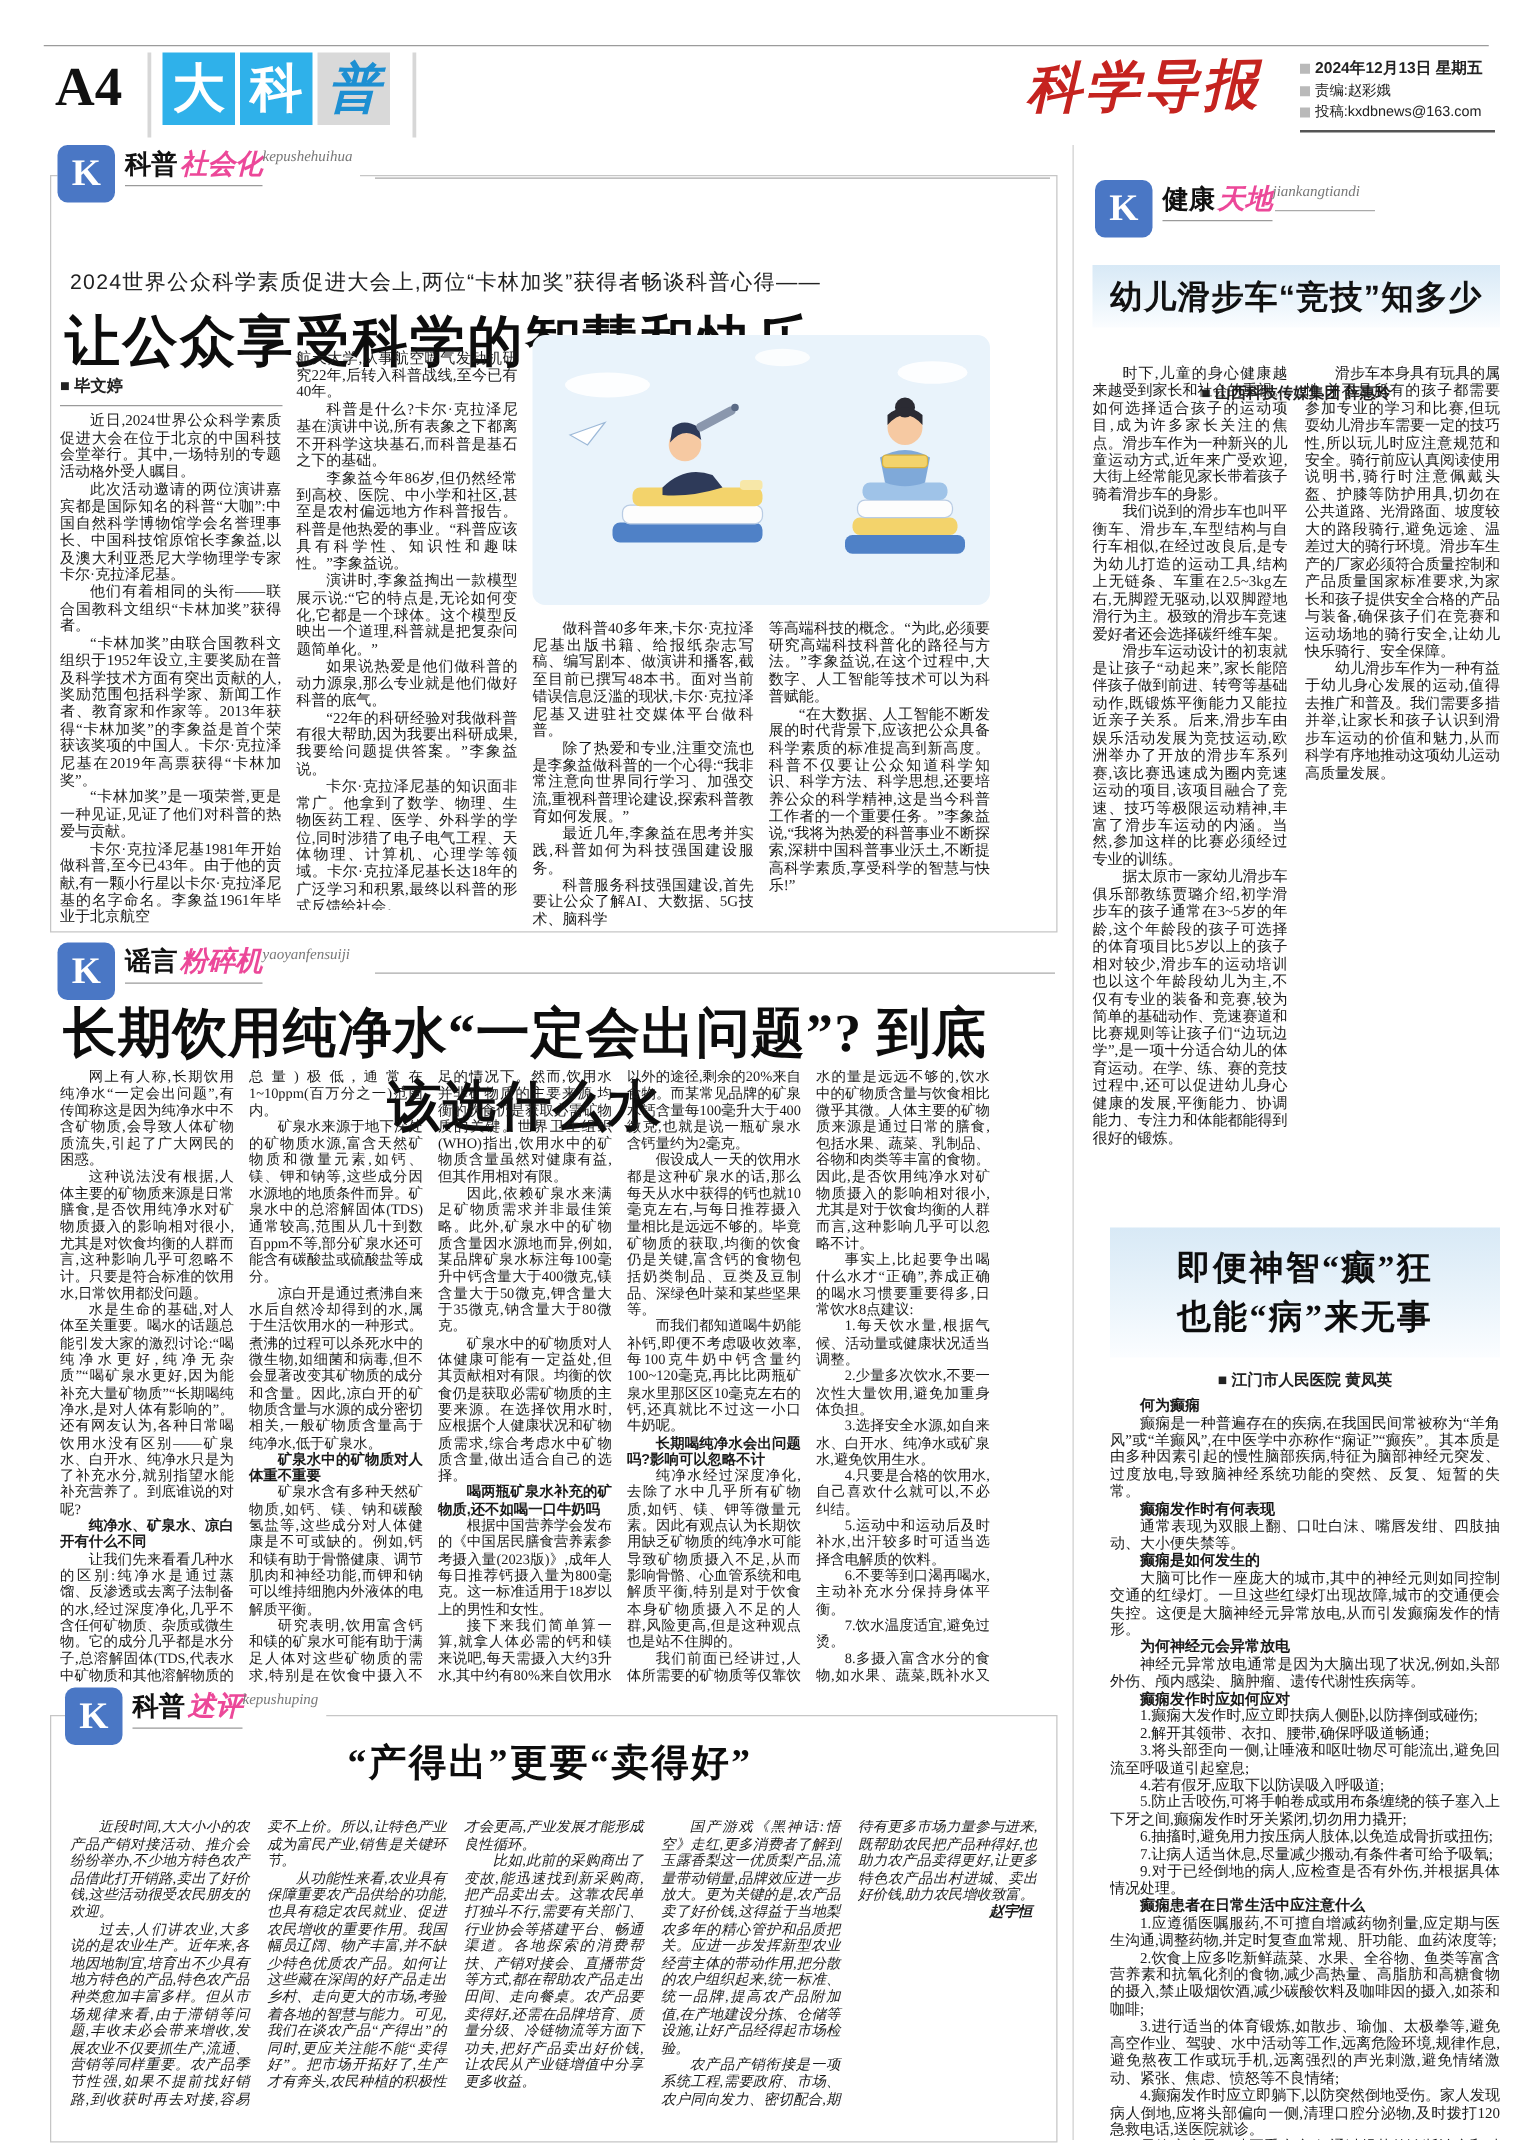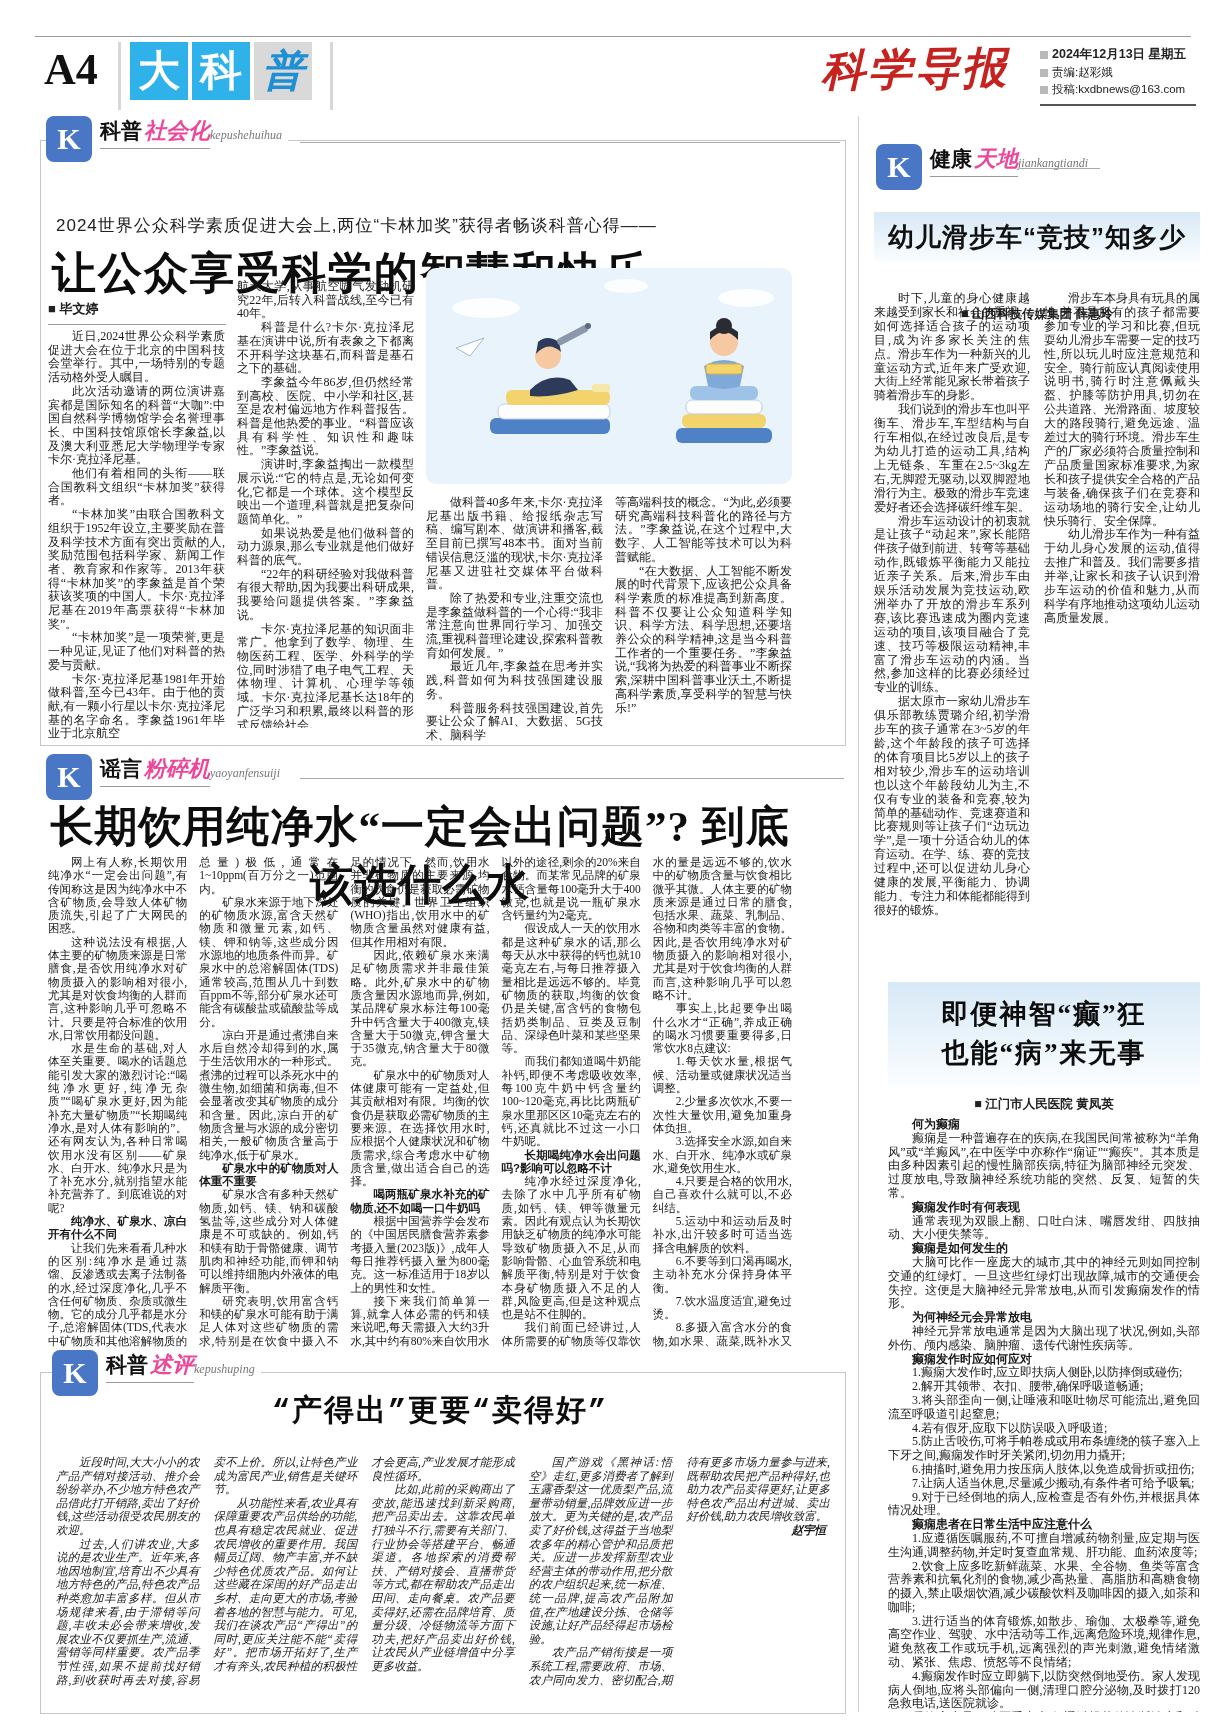--- a/index.html
+++ b/index.html
@@ -20,35 +20,35 @@
   
   .fbox{position:absolute;border:1px solid #c6c6c6;background:#fff;}
   .vdivider{position:absolute;left:858px;top:116px;width:1px;height:1596px;background:#cfcfcf;}
   
   .badge{position:absolute;display:flex;gap:8px;background:#fff;padding:0 6px 0 0;align-items:flex-start;}
   .badge .k{width:46px;height:46px;background:#4a77c5;color:#fff;border-radius:8px;display:flex;align-items:center;justify-content:center;font:bold 30px "Liberation Serif",serif;flex:0 0 auto;}
   .badge .tcol{display:flex;}
   .badge .trow{display:flex;align-items:baseline;gap:2px;border-bottom:1px solid #9a9a9a;padding-bottom:2px;}
   .badge .main{font:bold 21px "Liberation Serif",serif;color:#111;}
   .badge .accent{font:italic bold 22px "Liberation Serif",serif;color:#ec4899;text-align:right;}
-  .badge .pinyin{font:italic 12px "Liberation Serif",serif;color:#777;margin-top:12px;}
+  .badge .pinyin{font:italic 12px "Liberation Serif",serif;color:#777;margin-top:2px;}
   .hline{position:absolute;height:1px;background:#aaa;}
   
   .a1-subtitle{position:absolute;font-family:"Liberation Sans",sans-serif;font-size:17px;color:#222;letter-spacing:1px;}
   .a1-headline{position:absolute;font-family:"Liberation Sans",sans-serif;font-weight:900;font-size:44px;color:#0d0d0d;letter-spacing:2px;}
   .byline{position:absolute;font-family:"Liberation Sans",sans-serif;font-size:13px;font-weight:bold;color:#222;}
   .byline.ul{border-bottom:1px solid #9a9a9a;padding-bottom:6px;}
   .colblock{position:absolute;overflow:hidden;text-align:justify;}
   .a1col{font-size:12px;line-height:13.7px;}
   .illus{position:absolute;border-radius:10px;background:#e9f3fb;overflow:hidden;}
   
   .a2-headline{position:absolute;text-align:center;font-family:"Liberation Serif",serif;font-weight:900;font-size:43px;color:#0d0d0d;letter-spacing:1px;}
   .a2body{font-size:11.5px;line-height:13.3px;column-count:5;column-gap:12px;height:494px;column-fill:auto;}
   
-  .a3-headline{position:absolute;text-align:center;font-family:Liberation Mono, monospace;font-weight:900;font-size:30px;color:#0d0d0d;letter-spacing:2px;}
+  .a3-headline{position:absolute;text-align:center;font-family:Liberation Serif, serif;font-weight:900;font-size:30px;color:#0d0d0d;letter-spacing:2px;}
   .a3body{font-size:11.5px;line-height:13.6px;font-style:italic;column-count:5;column-gap:14px;height:242px;column-fill:auto;}
   
   .hlbox{position:absolute;background:linear-gradient(180deg,#d8e9f6 0%,#eaf4fb 55%,#fbfdff 100%);display:flex;flex-direction:column;align-items:center;justify-content:center;}
   .r1-headline{font-family:"Liberation Sans",sans-serif;font-weight:600;font-size:26px;color:#111;letter-spacing:1px;}
   .r2-headline{font-family:"Liberation Serif",serif;font-weight:900;font-size:27px;color:#0d0d0d;line-height:1.45;letter-spacing:2px;text-align:center;}
   .cbyline{position:absolute;text-align:center;font-family:"Liberation Sans",sans-serif;font-size:12.5px;font-weight:bold;color:#222;}
   .r1body{font-size:12px;line-height:13.9px;column-count:2;column-gap:14px;height:648px;column-fill:auto;}
   .r2body{font-size:12px;line-height:13.8px;}
   
   .colblock p{margin:0;text-indent:2em;}

